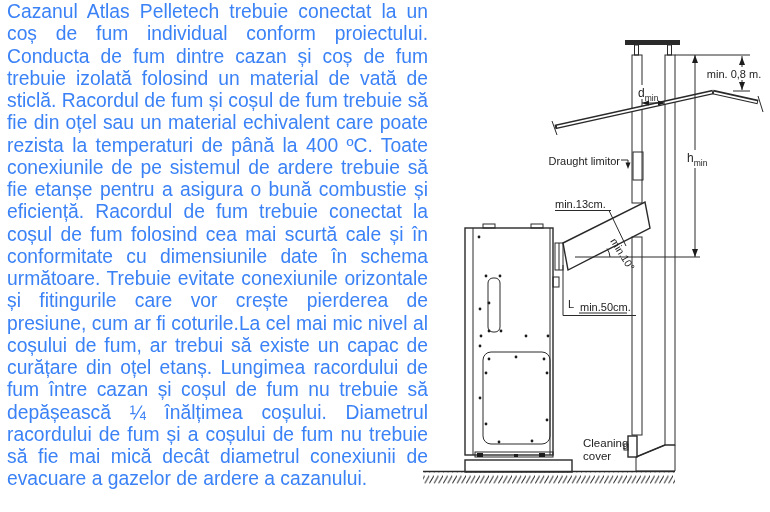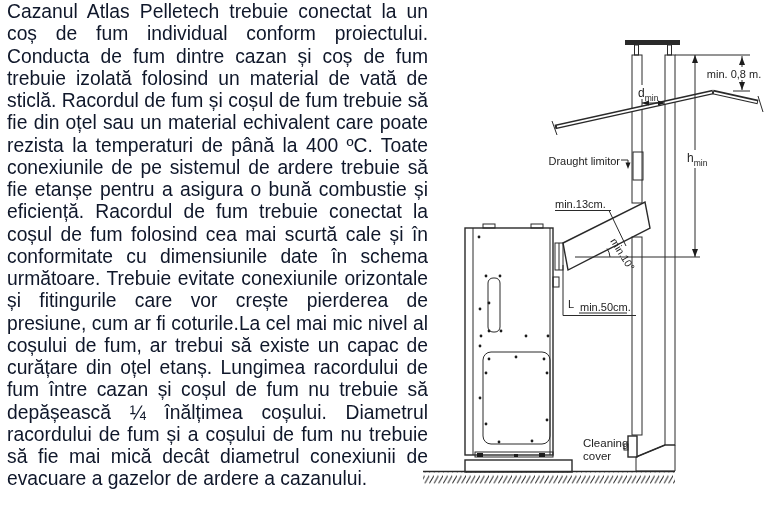--- a/index.html
+++ b/index.html
@@ -1,20 +1,20 @@
 <!DOCTYPE html>
 <html><head>
 <meta charset="utf-8">
 <style>
   html,body{margin:0;padding:0;background:#ffffff;}
   body{width:770px;height:512px;overflow:hidden;font-family:"Liberation Sans",sans-serif;}
   #page{position:relative;width:770px;height:512px;background:#fff;}
   #text-col{
     position:absolute;left:7px;top:1px;width:421px;height:510px;
-    font-size:19.3px;line-height:22.25px;color:#0f172a;
+    font-size:19.3px;line-height:22.25px;color:#3b82f6;
     text-align:justify;text-justify:inter-word;overflow:hidden;
     font-family:"Liberation Sans",sans-serif;
   }
   #diagram-wrap{position:absolute;left:420px;top:0;width:350px;height:512px;}
   svg text{font-family:"Liberation Sans",sans-serif;fill:#1c1c1c;}
   .thin{stroke:#2a2a2a;stroke-width:1;fill:none;}
   .med{stroke:#2a2a2a;stroke-width:1.4;fill:none;}
   .arr{fill:#1c1c1c;stroke:none;}
 </style>
 </head>

